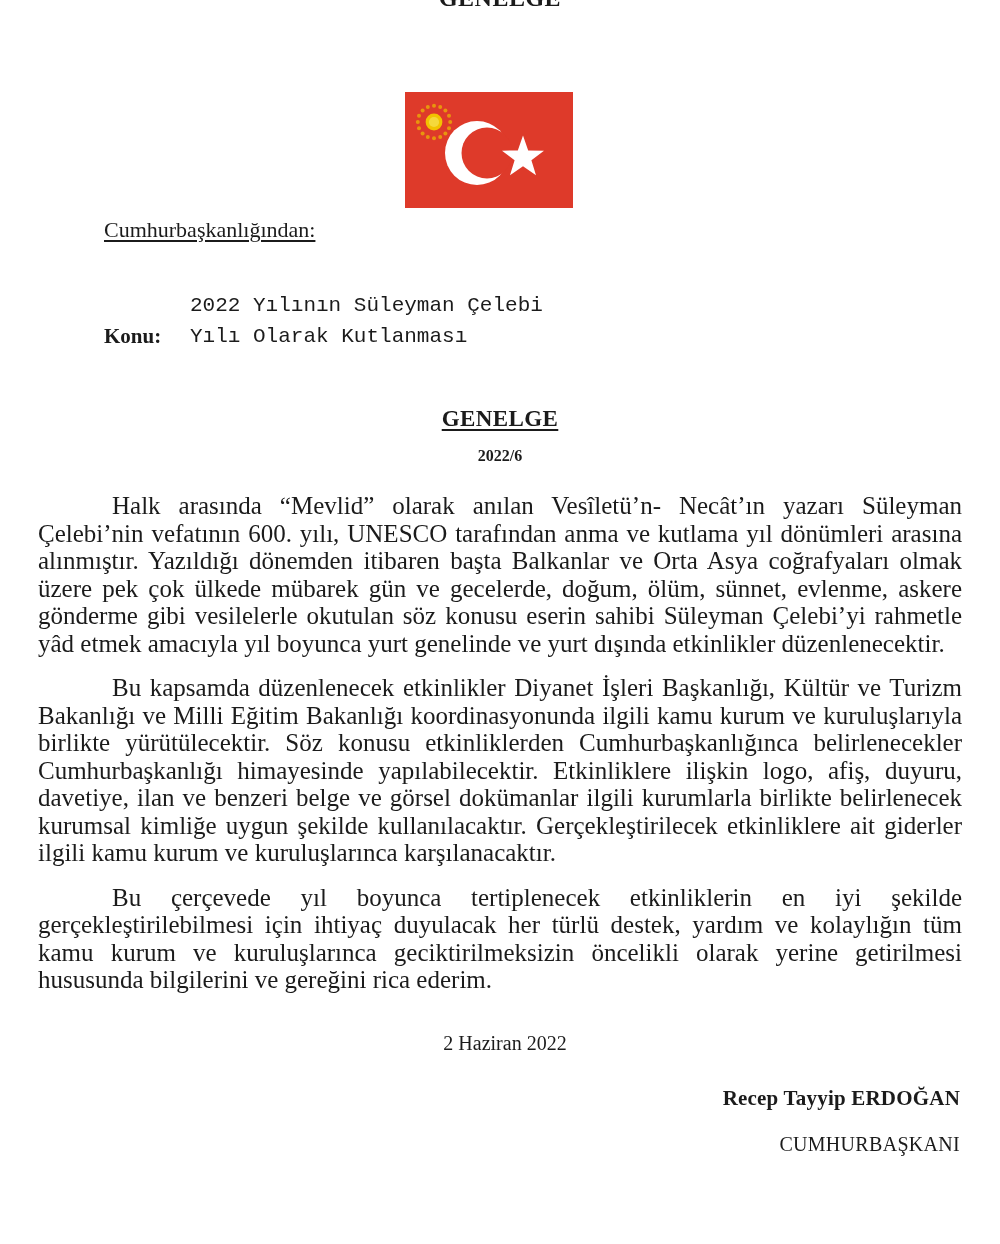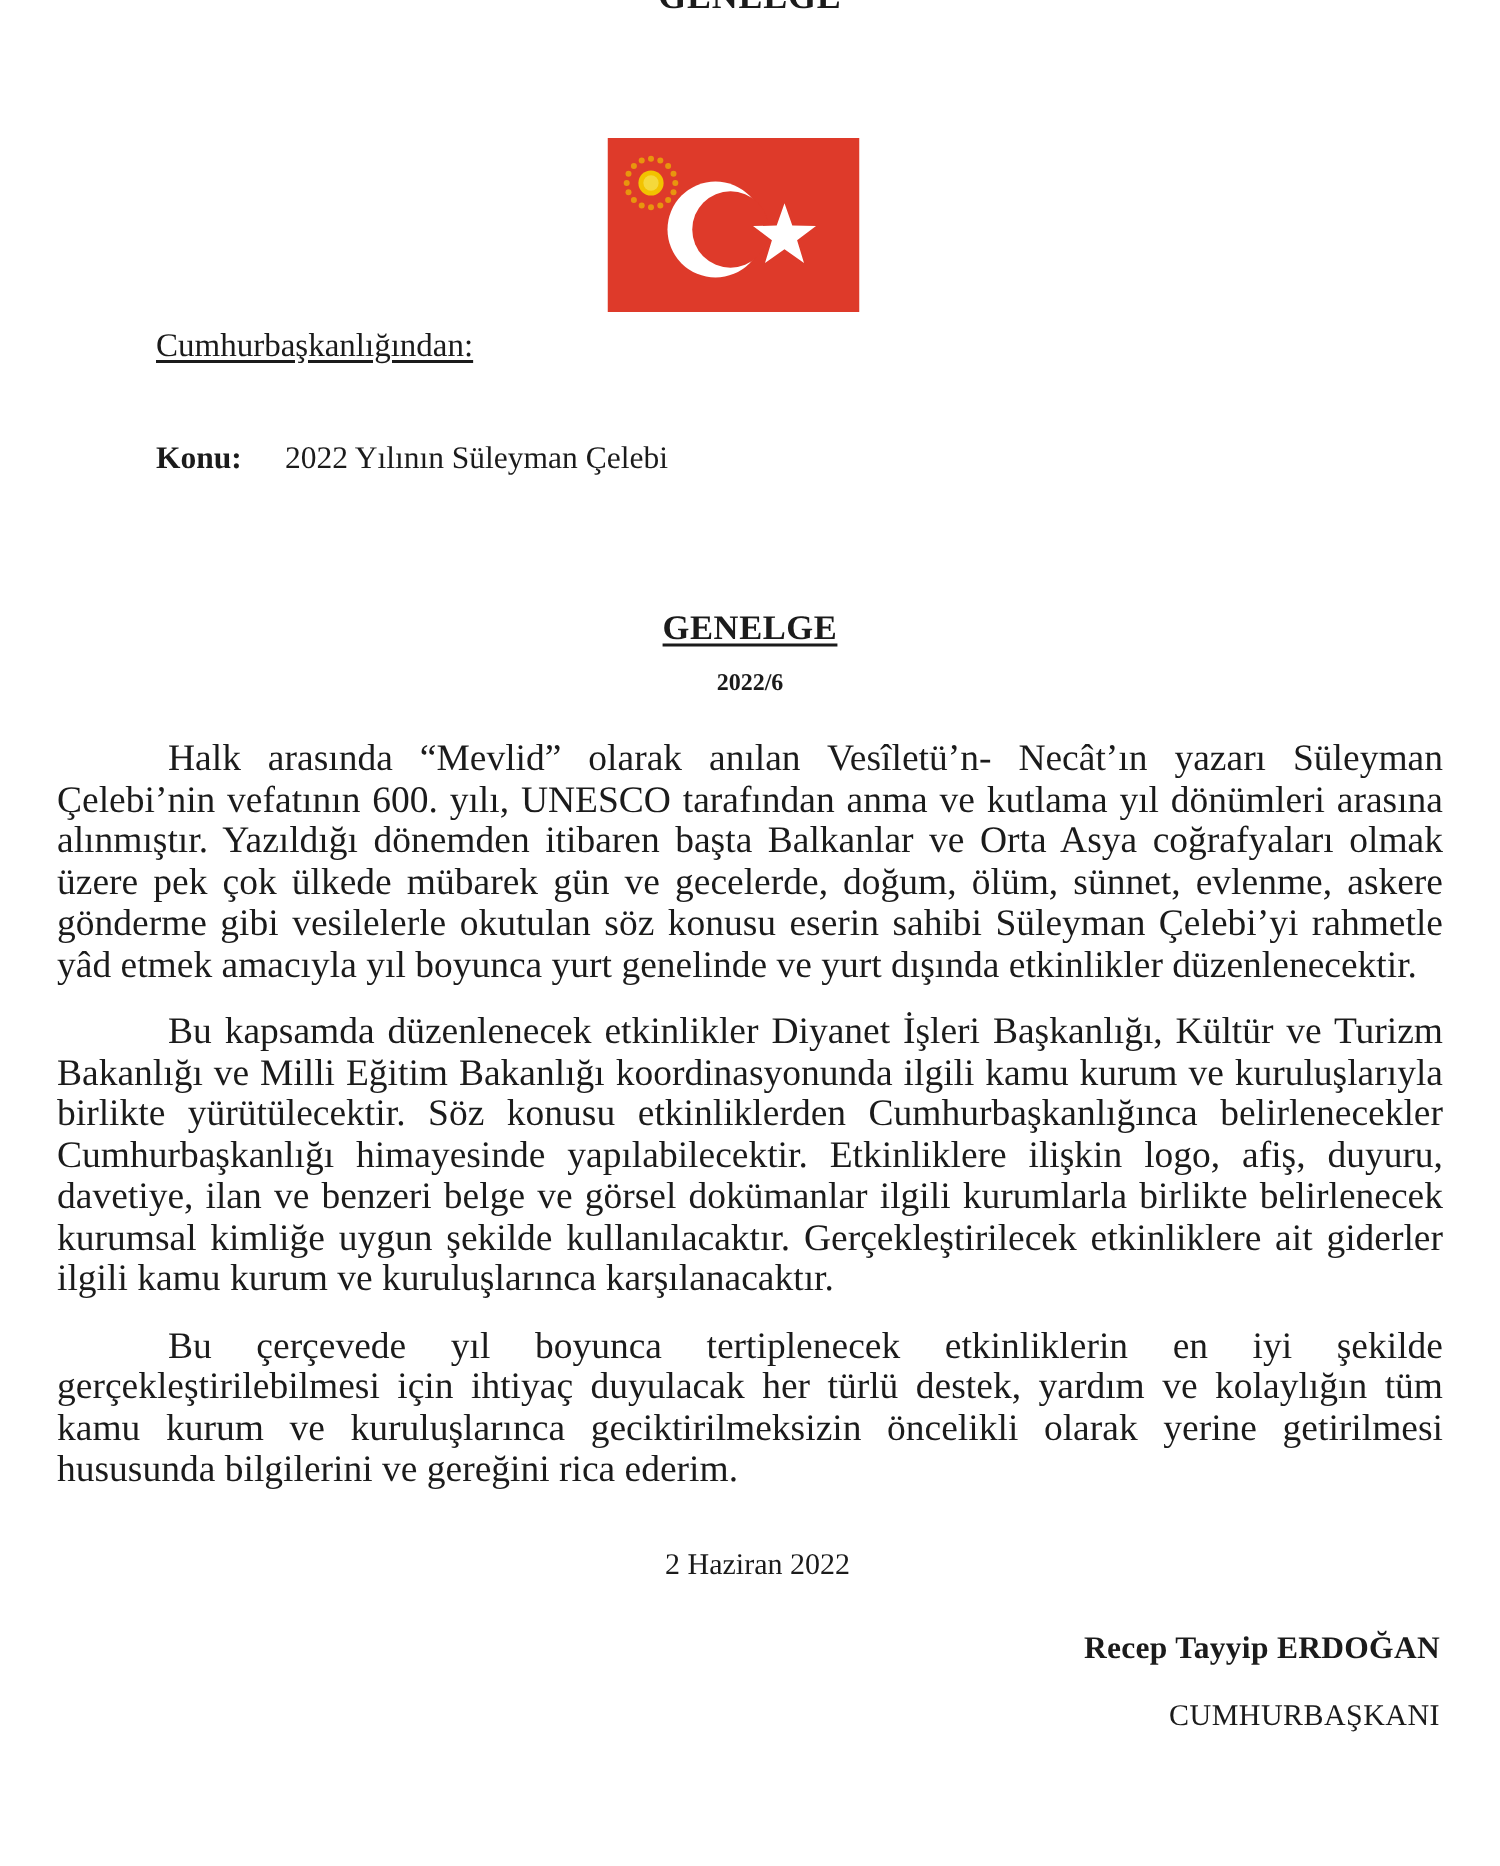--- a/index.html
+++ b/index.html
@@ -70,21 +70,21 @@
     align-items: flex-end;
     font-size: 21px;
     line-height: 31px;
     margin-top: 46px;
   }
   .subject-label {
     font-weight: bold;
     min-width: 86px;
     flex: 0 0 86px;
   }
-  .subject-value { flex: 1 1 auto; }
+  .subject-value { flex: 1 1 auto; font-family: Liberation Mono, monospace; }
 
   
   .circular-title-area {
     position: absolute;
     left: 0;
     top: 405px;
     width: 1000px;
     text-align: center;
   }
   .circular-title {
@@ -197,20 +197,21 @@
       </g>
     </svg>
   </div>
 
   <div class="header-block">
     <div class="from-line">Cumhurbaşkanlığından:</div>
     <div class="subject-row">
       <div class="subject-label">Konu:</div>
       <div class="subject-value">
         <div>2022 Yılının Süleyman Çelebi</div>
+        <div>Yılı Olarak Kutlanması</div>
       </div>
     </div>
   </div>
 
   <div class="circular-title-area">
     <div class="circular-title">GENELGE</div>
     <div class="circular-number">2022/6</div>
   </div>
 
   <div class="body-area">

